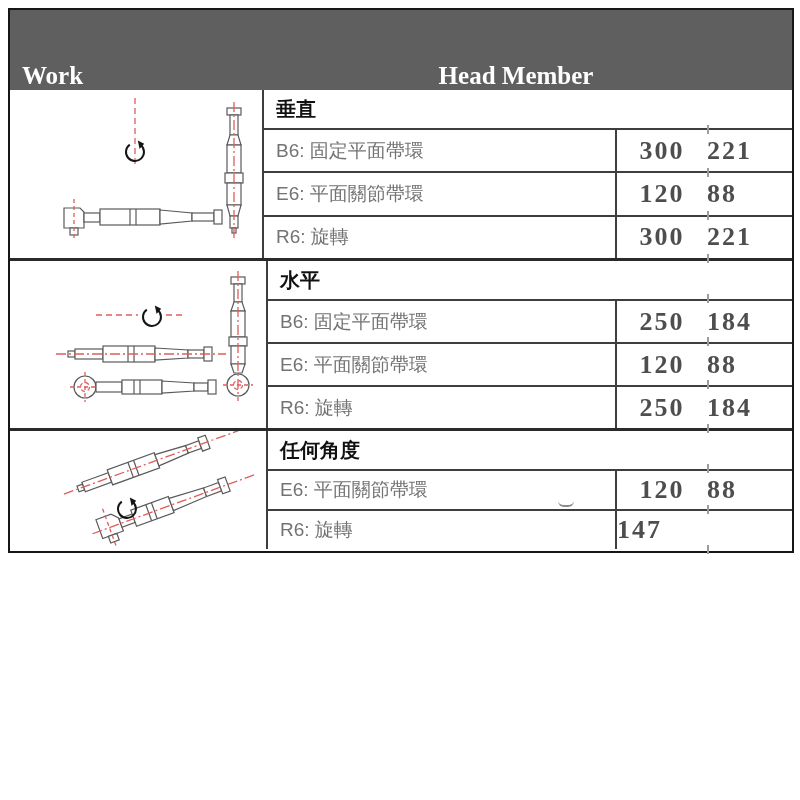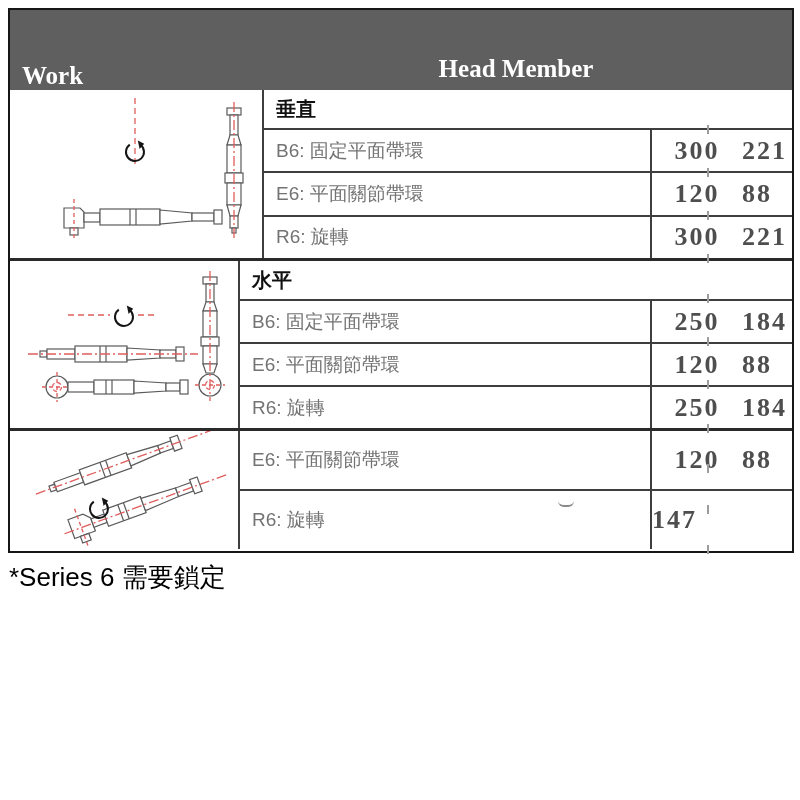--- a/index.html
+++ b/index.html
@@ -7,44 +7,44 @@
               font-family:"Liberation Sans","DejaVu Sans",sans-serif; }
   #stage { position:relative; width:800px; height:800px; background:#fff; overflow:hidden; }
 
   
   #spec-table { position:absolute; left:8px; top:8px; width:786px; height:545px;
                 border:2px solid #161616; background:#fff; }
 
   
   .thead { height:80px; background:#5f5f5f; color:#fff; display:flex; }
   .hcol-work { width:230px; display:flex; align-items:flex-end; padding:0 0 0 12px; }
-  .hcol-member { flex:1; display:flex; align-items:flex-end; justify-content:center; padding-bottom:7px; }
+  .hcol-member { flex:1; display:flex; align-items:flex-end; justify-content:center; }
   .hcol-torque { width:177px; display:flex; flex-direction:column; justify-content:space-between; padding:12px 0 7px; }
   .serif-hd { font-family:"Liberation Serif","DejaVu Serif",serif; font-weight:bold; font-size:25px; }
   .torque-title { text-align:center; font-weight:bold; font-size:24px; letter-spacing:9px; padding-left:6px; }
   .torque-units { display:flex; }
   .unit-nm { width:90px; text-align:center; }
   .unit-ft { flex:1; text-align:center; }
 
   
   .section { display:flex; }
-  .section + .section { border-top:3px solid #2a2a2a; }
+  .section + .section { border-top:3px solid #2a2a2a;padding-left:28px; }
   #sec-0 { height:168px;margin-left:24px; } #sec-1 { height:170px; } #sec-2 { height:121px; }
   .work-cell { width:230px; border-right:2px solid #3e3e3e; position:relative; }
   .work-cell svg { position:absolute; left:0; top:0; }
   .sec-right { flex:1; display:flex; flex-direction:column; }
   .sec-head { height:40px; border-bottom:2px solid #3e3e3e; display:flex; align-items:center;
               padding-left:12px; font-weight:bold; font-size:20px; color:#111; }
   .rows { flex:1; display:flex; flex-direction:column; }
   .row { flex:1; display:flex; align-items:stretch; }
   .row + .row { border-top:2px solid #3e3e3e; }
   .section:last-child .row:last-child { border-bottom:2px solid #3e3e3e; }
   .row-label { flex:1; display:flex; align-items:center; padding-left:12px;
                font-size:19px; color:#737373; }
-  .vals { width:142px; border-left:2px solid #3e3e3e; display:flex; align-items:center;
+  .vals { width:177px; border-left:2px solid #3e3e3e; display:flex; align-items:center;
           font-family:"Liberation Serif","DejaVu Serif",serif; font-weight:bold;
           font-size:26px; color:#4e4e4e; letter-spacing:2px; }
   .val-nm { width:90px; text-align:center; }
   .val-ft { flex:1; text-align:left; }
 
   
   .tick { position:absolute; width:2px; height:9px; background:#9c9c9c; left:697px; }
   .smudge { position:absolute; left:548px; top:491px; width:16px; height:6px;
             border-bottom:2px solid #8a8a8a; border-radius:0 0 9px 9px; }
 
@@ -250,20 +250,21 @@
             <line class="reds" x1="10" y1="-20" x2="10" y2="22"></line>
             <line class="redc" x1="-8" y1="0" x2="165" y2="0"></line>
           </g>
           <g transform="translate(89,78)">
             <path class="rot" d="M -5.2 -7.4 A 9 9 0 1 0 5.8 -6.9"></path>
             <path class="roth" d="M 2.8 -11.4 L 9.2 -8.2 L 4.6 -3.0 Z"></path>
           </g>
         </svg>
       </div>
       <div class="sec-right">
+        <div class="sec-head">任何角度</div>
         <div class="rows">
             <div class="row">
               <div class="row-label">E6: 平面關節帶環</div>
               <div class="vals">
                 <div class="val-nm">120</div>
                 <div class="val-ft">88</div>
               </div>
             </div>
             <div class="row">
               <div class="row-label">R6: 旋轉</div>
@@ -282,14 +283,13 @@
       <div class="tick" style="top: 244px;"></div>
       <div class="tick" style="top: 284px;"></div>
       <div class="tick" style="top: 327px;"></div>
       <div class="tick" style="top: 370px;"></div>
       <div class="tick" style="top: 414px;"></div>
       <div class="tick" style="top: 454px;"></div>
       <div class="tick" style="top: 495px;"></div>
       <div class="tick" style="top: 535px;"></div>
     </div>
 
-  <div id="footnote">*Series 6 需要鎖定</div>
 </div>
 
 </body></html>

